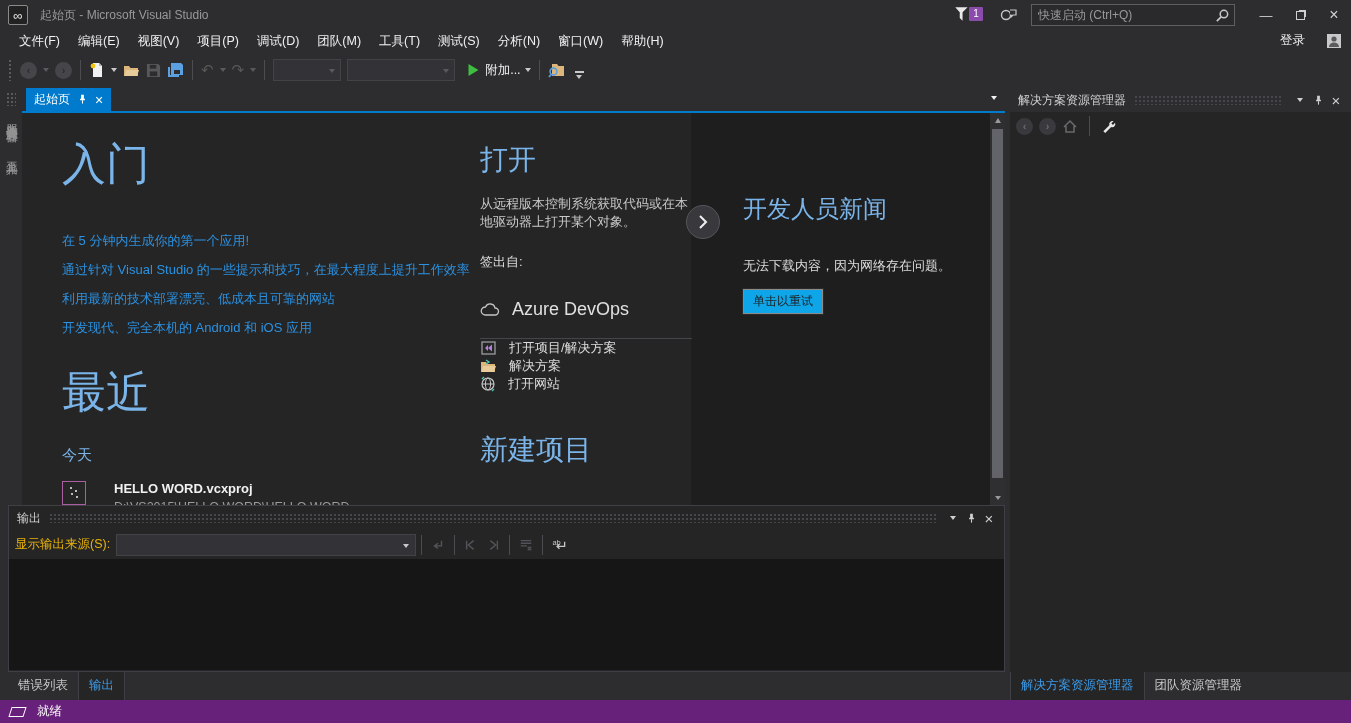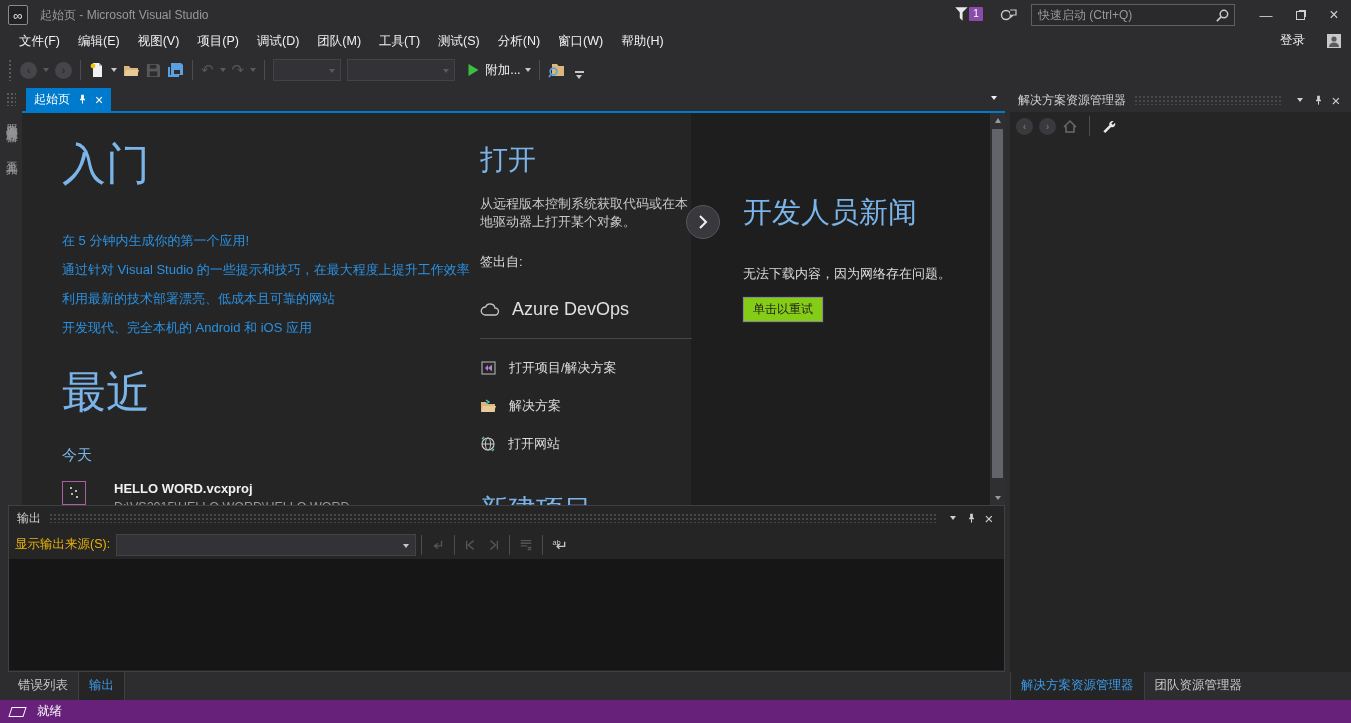--- a/index.html
+++ b/index.html
@@ -76,28 +76,28 @@
   .ri-name { font-size:13px; font-weight:bold; color:#f1f1f1; }
   .ri-path { font-size:12.5px; color:#9b9b9b; margin-top:4px; }
 
   .col-mid { position:absolute; left:458px; top:0; width:212px; }
   .h-mid { font-size:28px; font-weight:300; color:#7ab4e8; }
   .open-title { margin-top:28px; }
   .open-desc { margin-top:16px; font-size:13px; line-height:18px; color:#c8c8c8; }
   .checkout { margin-top:22px; font-size:13px; color:#dcdcdc; }
   .azure-row { margin-top:28px; display:flex; align-items:center; gap:12px; font-size:18px; color:#e0e0e0; }
   .mid-div { margin-top:18px; border-top:1px solid #46464a; }
-  .open-act { margin-top:20px; display:flex; align-items:center; gap:12px; font-size:13px; color:#dcdcdc; }
+  .open-act { display:flex; align-items:center; gap:12px; font-size:13px; color:#dcdcdc; }
   .np-title { margin-top:38px; }
 
   .col-news { position:absolute; left:669px; top:0; width:299px; height:100%; background:#1e1e1f; }
   .news-inner { padding:80px 0 0 52px; }
-  .news-title { font-size:29px; font-weight:300; color:#7ab4e8; }
+  .news-title { font-size:24px; font-weight:300; color:#7ab4e8; }
   .news-err { margin-top:32px; font-size:13px; color:#dcdcdc; }
-  .retry-btn { margin-top:14px; display:inline-block; background:#84cc16; color:#1e1e1e; font-size:12px;
+  .retry-btn { margin-top:14px; display:inline-block; background:#0ea5e9; color:#1e1e1e; font-size:12px;
                border:1px solid #8a8a8a; outline:1px solid #2a2a2a; padding:3px 9px; font-family:inherit; }
   .next-circle { position:absolute; left:664px; top:92px; width:34px; height:34px; border-radius:50%;
                  background:#39393d; border:1px solid #55555a; display:flex; align-items:center; justify-content:center; }
 
   .vscroll { position:absolute; right:0; top:0; width:15px; height:100%; background:#2f2f32; }
   .sb-arrow { height:15px; display:flex; align-items:center; justify-content:center; }
   .sb-arrow .caret { border-top-color:#999; }
   .sb-up .caret { border-top:0; border-bottom:5px solid #999; }
   .sb-thumb { position:absolute; left:2px; top:16px; width:11px; height:349px; background:#63636a; }
   .sb-down { position:absolute; bottom:0; width:100%; }

